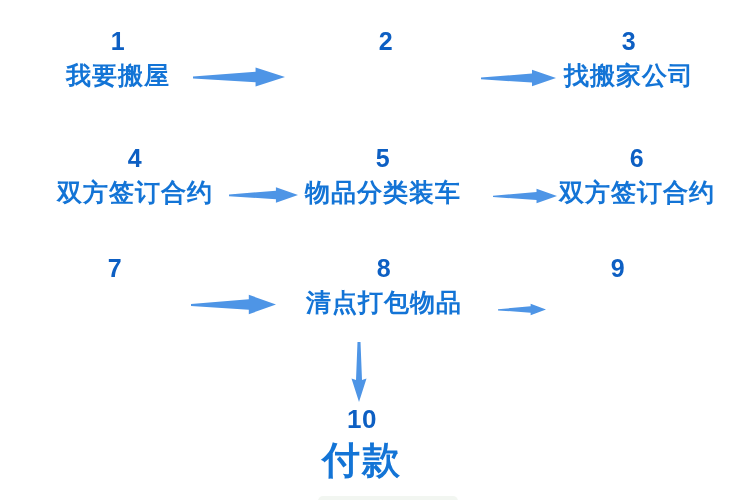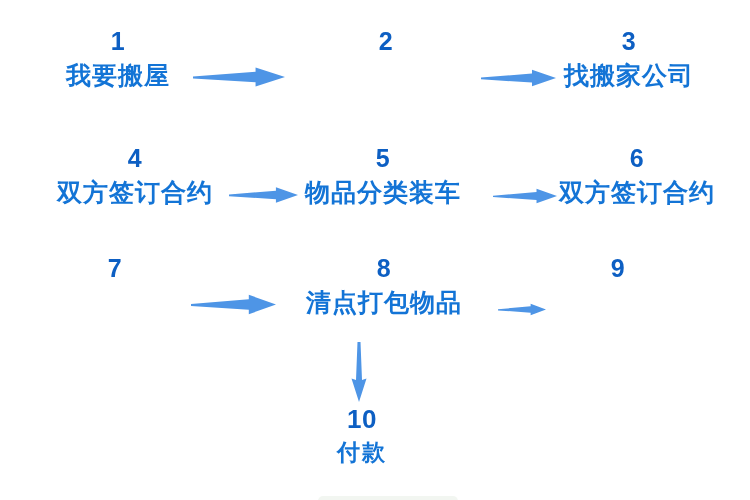--- a/index.html
+++ b/index.html
@@ -24,21 +24,21 @@
     letter-spacing:0.5px;
   }
   .step .label{
     font-size:25px;
     font-weight:bold;
     color:var(--label-color,#1374d6);
     line-height:1.15;
     letter-spacing:1px;
   }
   .step.big .num{font-size:26px;}
-  .step.big .label{font-size:23px;letter-spacing:2px;}
+  .step.big .label{font-size:38px;letter-spacing:2px;}
   .arrow{position:absolute;}
   .arrow svg{display:block;width:100%;height:100%;}
   .arrow polygon{fill:var(--arrow-color,#4e95e6);}
   .bottom-artifact{
     position:absolute;
     left:318px;top:496px;width:140px;height:10px;
     background:#e7efe6;
     border-radius:5px;
     opacity:.55;
   }

